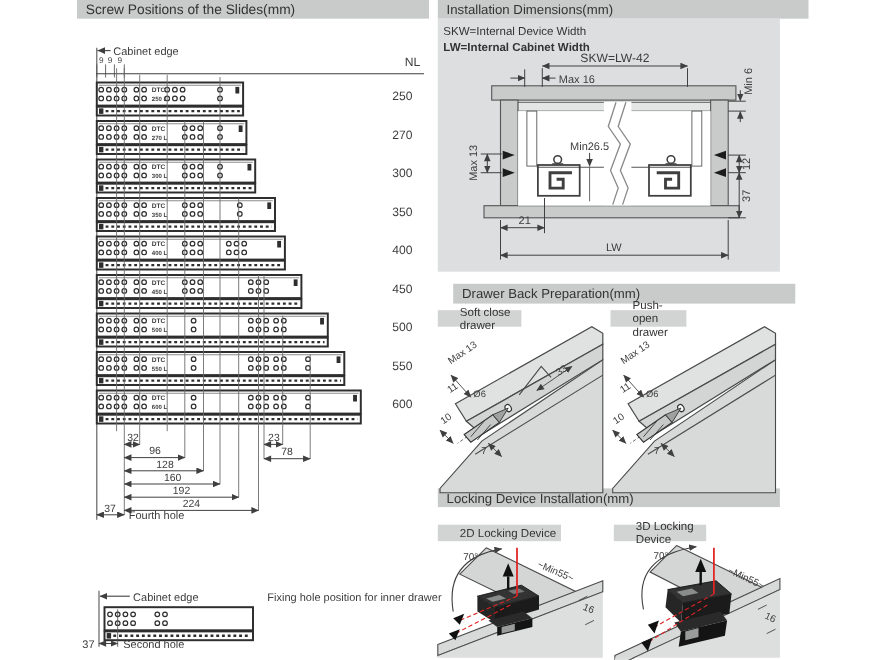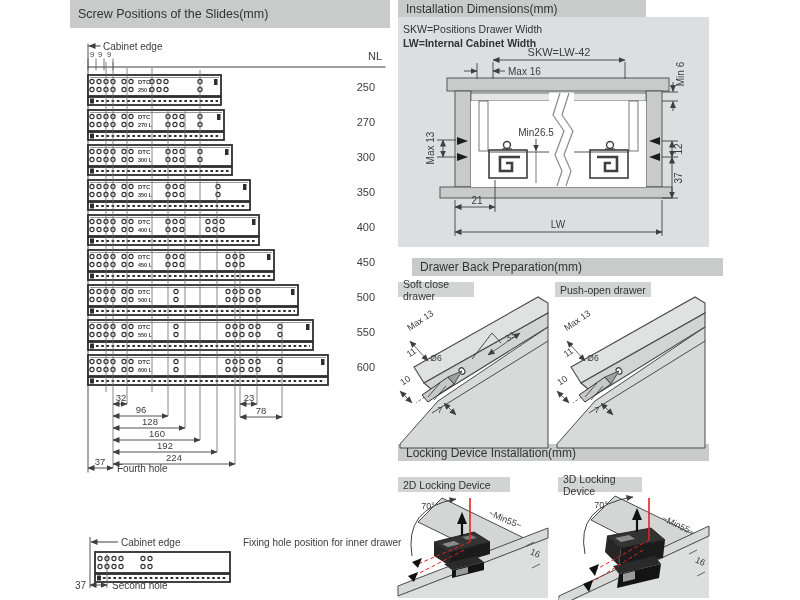--- a/index.html
+++ b/index.html
@@ -1,44 +1,44 @@
 <!DOCTYPE html>
 <html><head>
 <meta charset="utf-8">
 <style>
   html,body{margin:0;padding:0;background:#fff;}
   body{width:800px;height:600px;position:relative;font-family:"Liberation Sans",sans-serif;overflow:hidden;}
   .bar{position:absolute;background:#c9cbca;color:#333;font-size:12px;display:flex;align-items:center;padding-left:8px;box-sizing:border-box;}
-  .subbar{position:absolute;background:#d2d4d4;color:#333;font-size:10.5px;display:flex;align-items:center;padding-left:5px;box-sizing:border-box;}
+  .subbar{position:absolute;background:#d2d4d4;color:#333;font-size:10.5px;display:flex;align-items:center;padding-left:20px;box-sizing:border-box;}
   .panelbg{position:absolute;background:#dcdee0;}
   .legend{position:absolute;color:#333;font-size:10.5px;white-space:nowrap;}
   svg{position:absolute;left:0;top:0;}
   svg text{font-family:"Liberation Sans",sans-serif;fill:#3c3c3c;}
 </style>
 </head>
 <body>
 
-<div class="bar" style="left:70px;top:0;width:320px;height:28px;font-size:12.5px;">
+<div class="bar" style="left:70px;top:0;width:320px;height:17px;font-size:12.5px;">
   <span>Screw Positions of the Slides(mm)</span>
 </div>
 
-<div class="bar" style="left:398px;top:0;width:248px;height:17px;">
+<div class="bar" style="left:398px;top:0;width:337px;height:17px;">
   <span>Installation Dimensions(mm)</span>
 </div>
 <div class="panelbg" style="left:398px;top:17px;width:311px;height:230px;"></div>
-<div class="legend" style="left:403px;top:23px;">SKW=Positions Drawer Width</div>
+<div class="legend" style="left:403px;top:23px;">SKW=Internal Device Width</div>
 <div class="legend" style="left:403px;top:37px;font-weight:bold;">LW=Internal Cabinet Width</div>
 
 <div class="bar" style="left:412px;top:258px;width:311px;height:18px;">
   <span>Drawer Back Preparation(mm)</span>
 </div>
 <div class="subbar" style="left:398px;top:282px;width:76px;height:15px;">
   <span>Soft close drawer</span>
 </div>
-<div class="subbar" style="left:555px;top:282px;width:96px;height:15px;">
+<div class="subbar" style="left:555px;top:282px;width:69px;height:15px;">
   <span>Push-open drawer</span>
 </div>
 
 <div class="bar" style="left:398px;top:444px;width:311px;height:17px;">
   <span>Locking Device Installation(mm)</span>
 </div>
 <div class="subbar" style="left:398px;top:477px;width:112px;height:15px;">
   <span>2D Locking Device</span>
 </div>
 <div class="subbar" style="left:558px;top:477px;width:84px;height:15px;">

